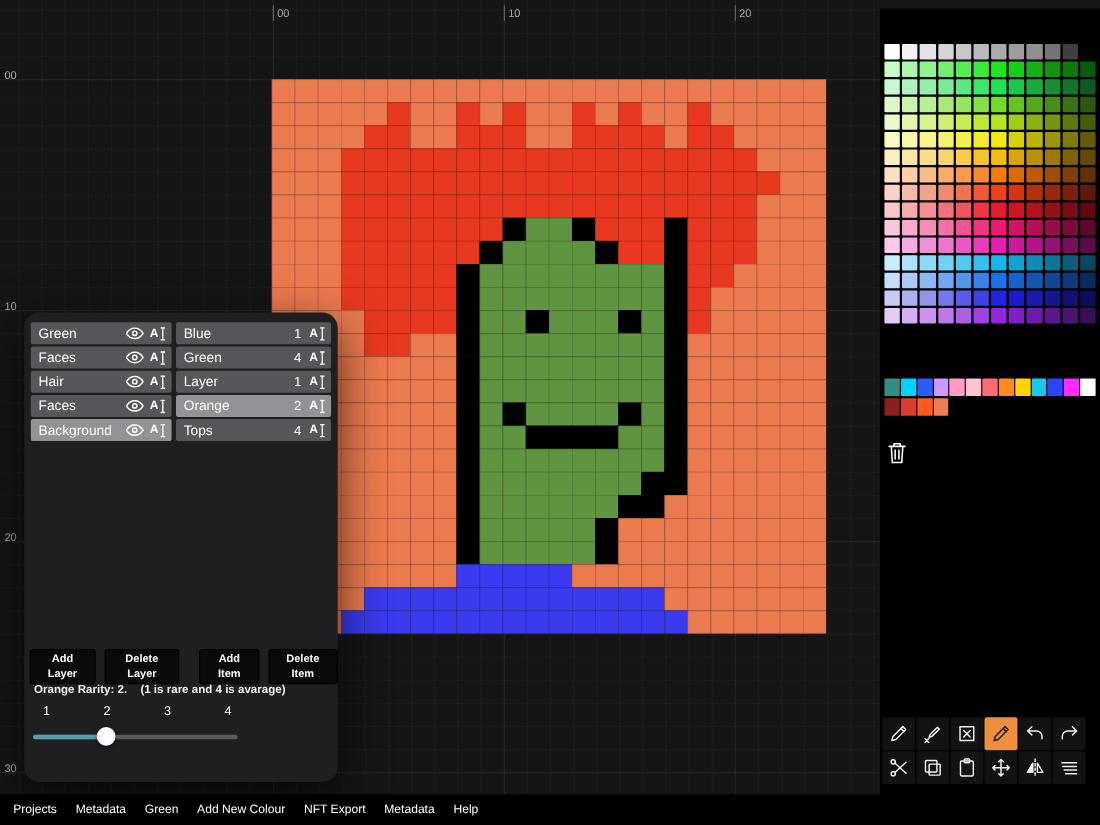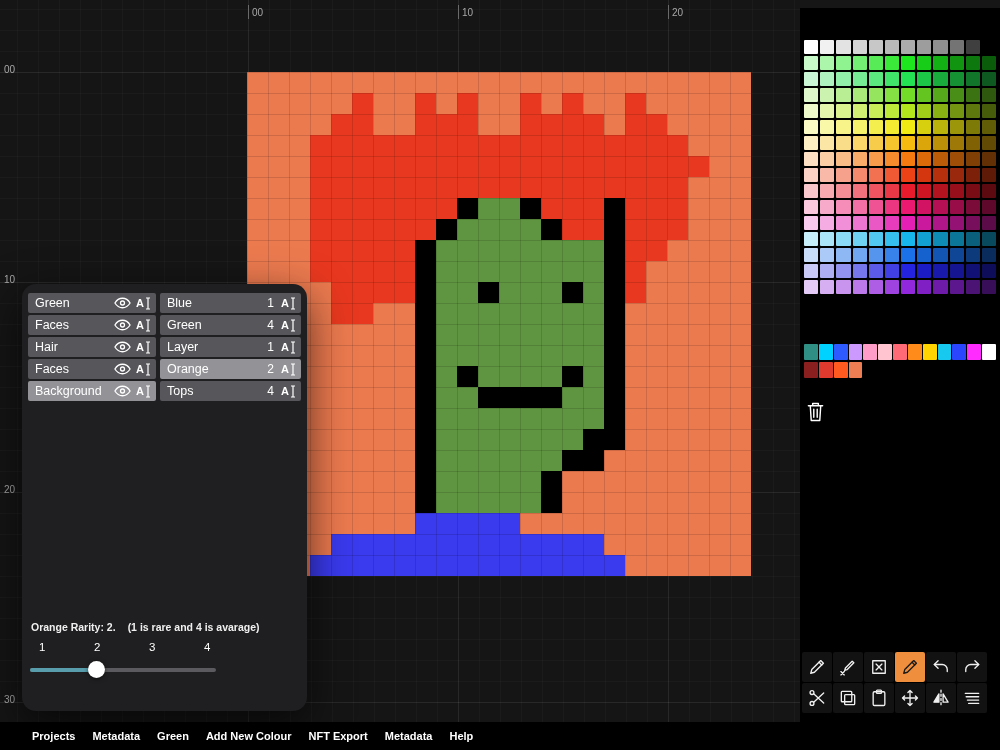--- a/index.html
+++ b/index.html
@@ -79,22 +79,22 @@
   .trash{position:absolute;left:4px;top:392px;width:22px;height:22px;display:flex;align-items:center;justify-content:center;}
   .tools{
     position:absolute;left:2px;top:644px;display:grid;
     grid-template-columns:repeat(6,30px);grid-auto-rows:30px;gap:1px;
   }
   .tool-cell{background:#121212;display:flex;align-items:center;justify-content:center;color:#f0f0f0;border-radius:2px;}
   .tool-cell.sel{color:#1a1a1a;}
   
   .menu-bar{
     position:absolute;left:0;right:0;bottom:0;height:28px;background:#000;z-index:8;
-    display:flex;align-items:center;gap:17px;padding-left:32px;
-    font-size:11px;font-weight:700;color:#fff;
+    display:flex;align-items:center;gap:17px;padding-left:12px;
+    font-size:11px;font-weight:400;color:#fff;
   }
   .menu-item{white-space:nowrap;}
 </style>
 </head>
 <body>
 
 <div class="editor">
   <div class="pixel-canvas">
       <div class="px" style="background: rgb(236, 122, 79);"></div>
       <div class="px" style="background: rgb(236, 122, 79);"></div>
@@ -814,20 +814,26 @@
       <div class="list-row">
         <span class="row-name">Tops</span>
         <span class="item-count">4</span>
         <span class="ai-ic">
           <span class="ai-a">A</span>
           <svg viewBox="0 0 6 13" width="6" height="13" fill="none" stroke="currentColor" stroke-width="1.2">
             <path d="M1 1h4M3 1v11M1 12h4"></path>
           </svg>
         </span>
       </div>
+    </div>
+  <div class="panel-buttons">
+      <button class="pbtn">Add Layer</button>
+      <button class="pbtn">Delete Layer</button>
+      <button class="pbtn gap">Add Item</button>
+      <button class="pbtn">Delete Item</button>
     </div>
   <div class="rarity">
     <span>Orange Rarity: 2.</span><span class="note">(1 is rare and 4 is avarage)</span>
   </div>
   <div class="slider-labels">
       <span style="left: 9px;">1</span>
       <span style="left: 64px;">2</span>
       <span style="left: 119px;">3</span>
       <span style="left: 174px;">4</span>
     </div>

